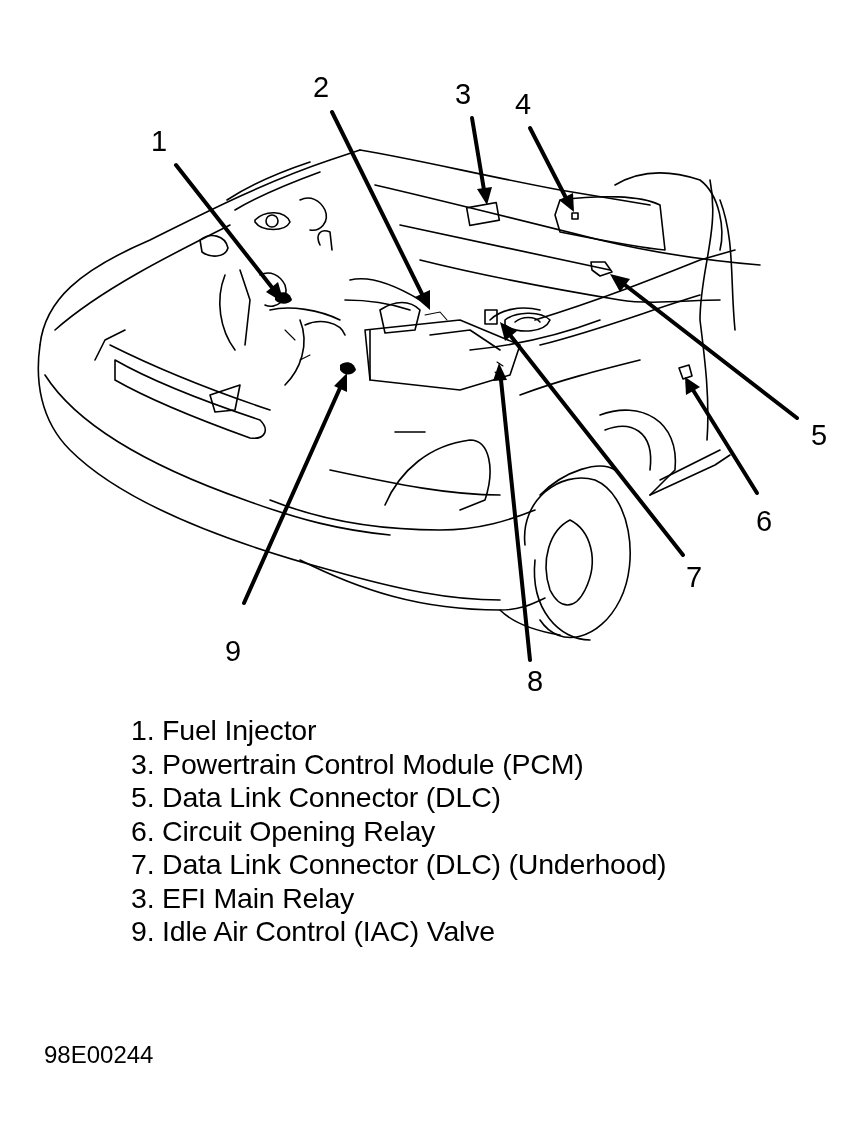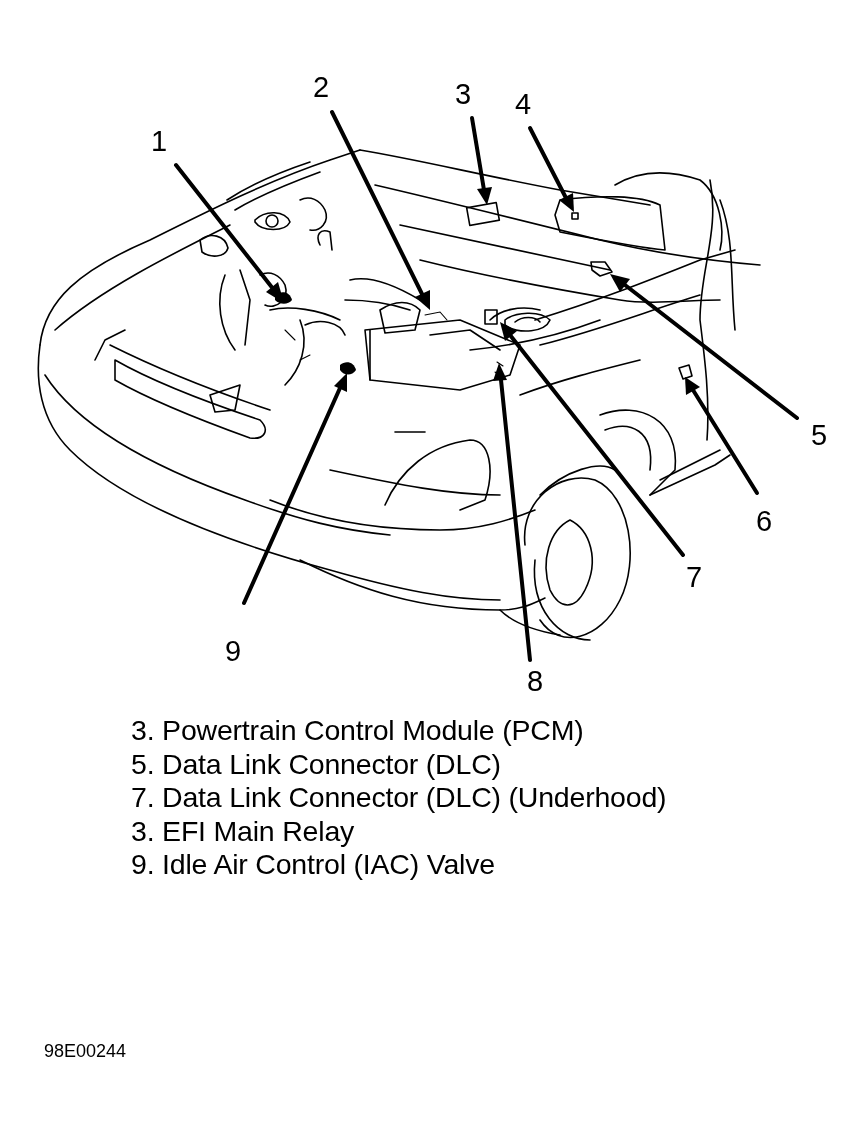--- a/index.html
+++ b/index.html
@@ -2,21 +2,21 @@
 <html><head>
 <meta charset="utf-8">
 <style>
   html, body { margin: 0; padding: 0; background: #ffffff; }
   body { width: 865px; height: 1135px; position: relative; overflow: hidden;
          font-family: "Liberation Sans", sans-serif; color: #000; }
   #diagram { position: absolute; left: 0; top: 0; width: 865px; height: 700px; }
   .callout-num { position: absolute; font-size: 29px; line-height: 1; font-family: "Liberation Sans", sans-serif; }
   #legend { position: absolute; left: 131px; top: 714px; margin: 0; padding: 0; list-style: none; }
   #legend li { font-size: 28.5px; line-height: 33.5px; white-space: nowrap; letter-spacing: -0.2px; }
-  #figure-id { position: absolute; left: 44px; top: 1041px; font-size: 18px; }
+  #figure-id { position: absolute; left: 44px; top: 1041px; font-size: 24px; }
   svg .art { fill: none; stroke: #000; stroke-width: 1.6; stroke-linecap: round; stroke-linejoin: round; }
   svg .thin { fill: none; stroke: #000; stroke-width: 1.1; stroke-linecap: round; }
   svg .leader { stroke: #000; stroke-width: 4; stroke-linecap: round; }
   svg .head { fill: #000; stroke: none; }
   svg .blob { fill: #000; }
 </style>
 </head>
 <body>
 
 <div id="diagram">
@@ -144,20 +144,22 @@
   <span class="callout-num" style="left:455px;top:80px">3</span>
   <span class="callout-num" style="left:515px;top:90px">4</span>
   <span class="callout-num" style="left:811px;top:421px">5</span>
   <span class="callout-num" style="left:756px;top:507px">6</span>
   <span class="callout-num" style="left:686px;top:563px">7</span>
   <span class="callout-num" style="left:527px;top:667px">8</span>
   <span class="callout-num" style="left:225px;top:637px">9</span>
 </div>
 
 <ul id="legend">
+  <li>1. Fuel Injector</li>
   <li>3. Powertrain Control Module (PCM)</li>
   <li>5. Data Link Connector (DLC)</li>
+  <li>6. Circuit Opening Relay</li>
   <li>7. Data Link Connector (DLC) (Underhood)</li>
   <li>3. EFI Main Relay</li>
   <li>9. Idle Air Control (IAC) Valve</li>
 </ul>
 
 <div id="figure-id">98E00244</div>
 
 </body></html>

